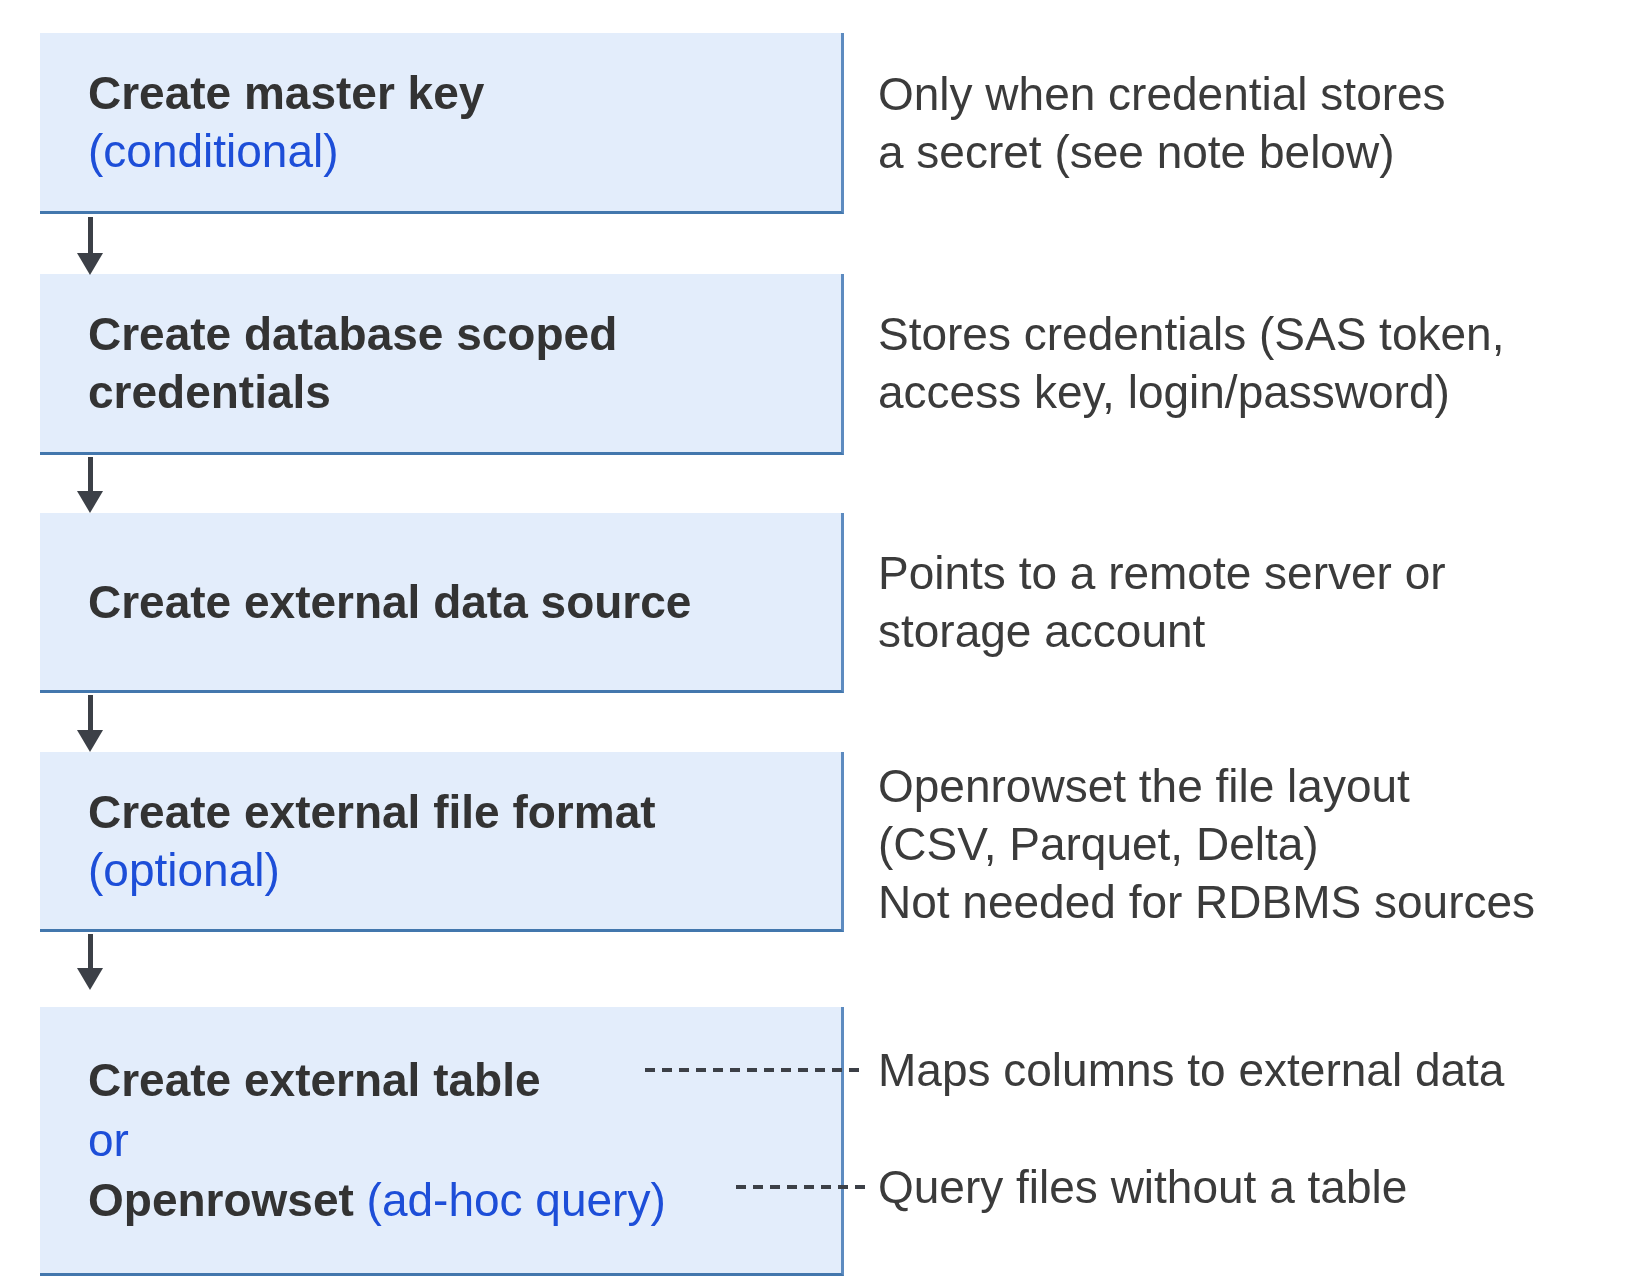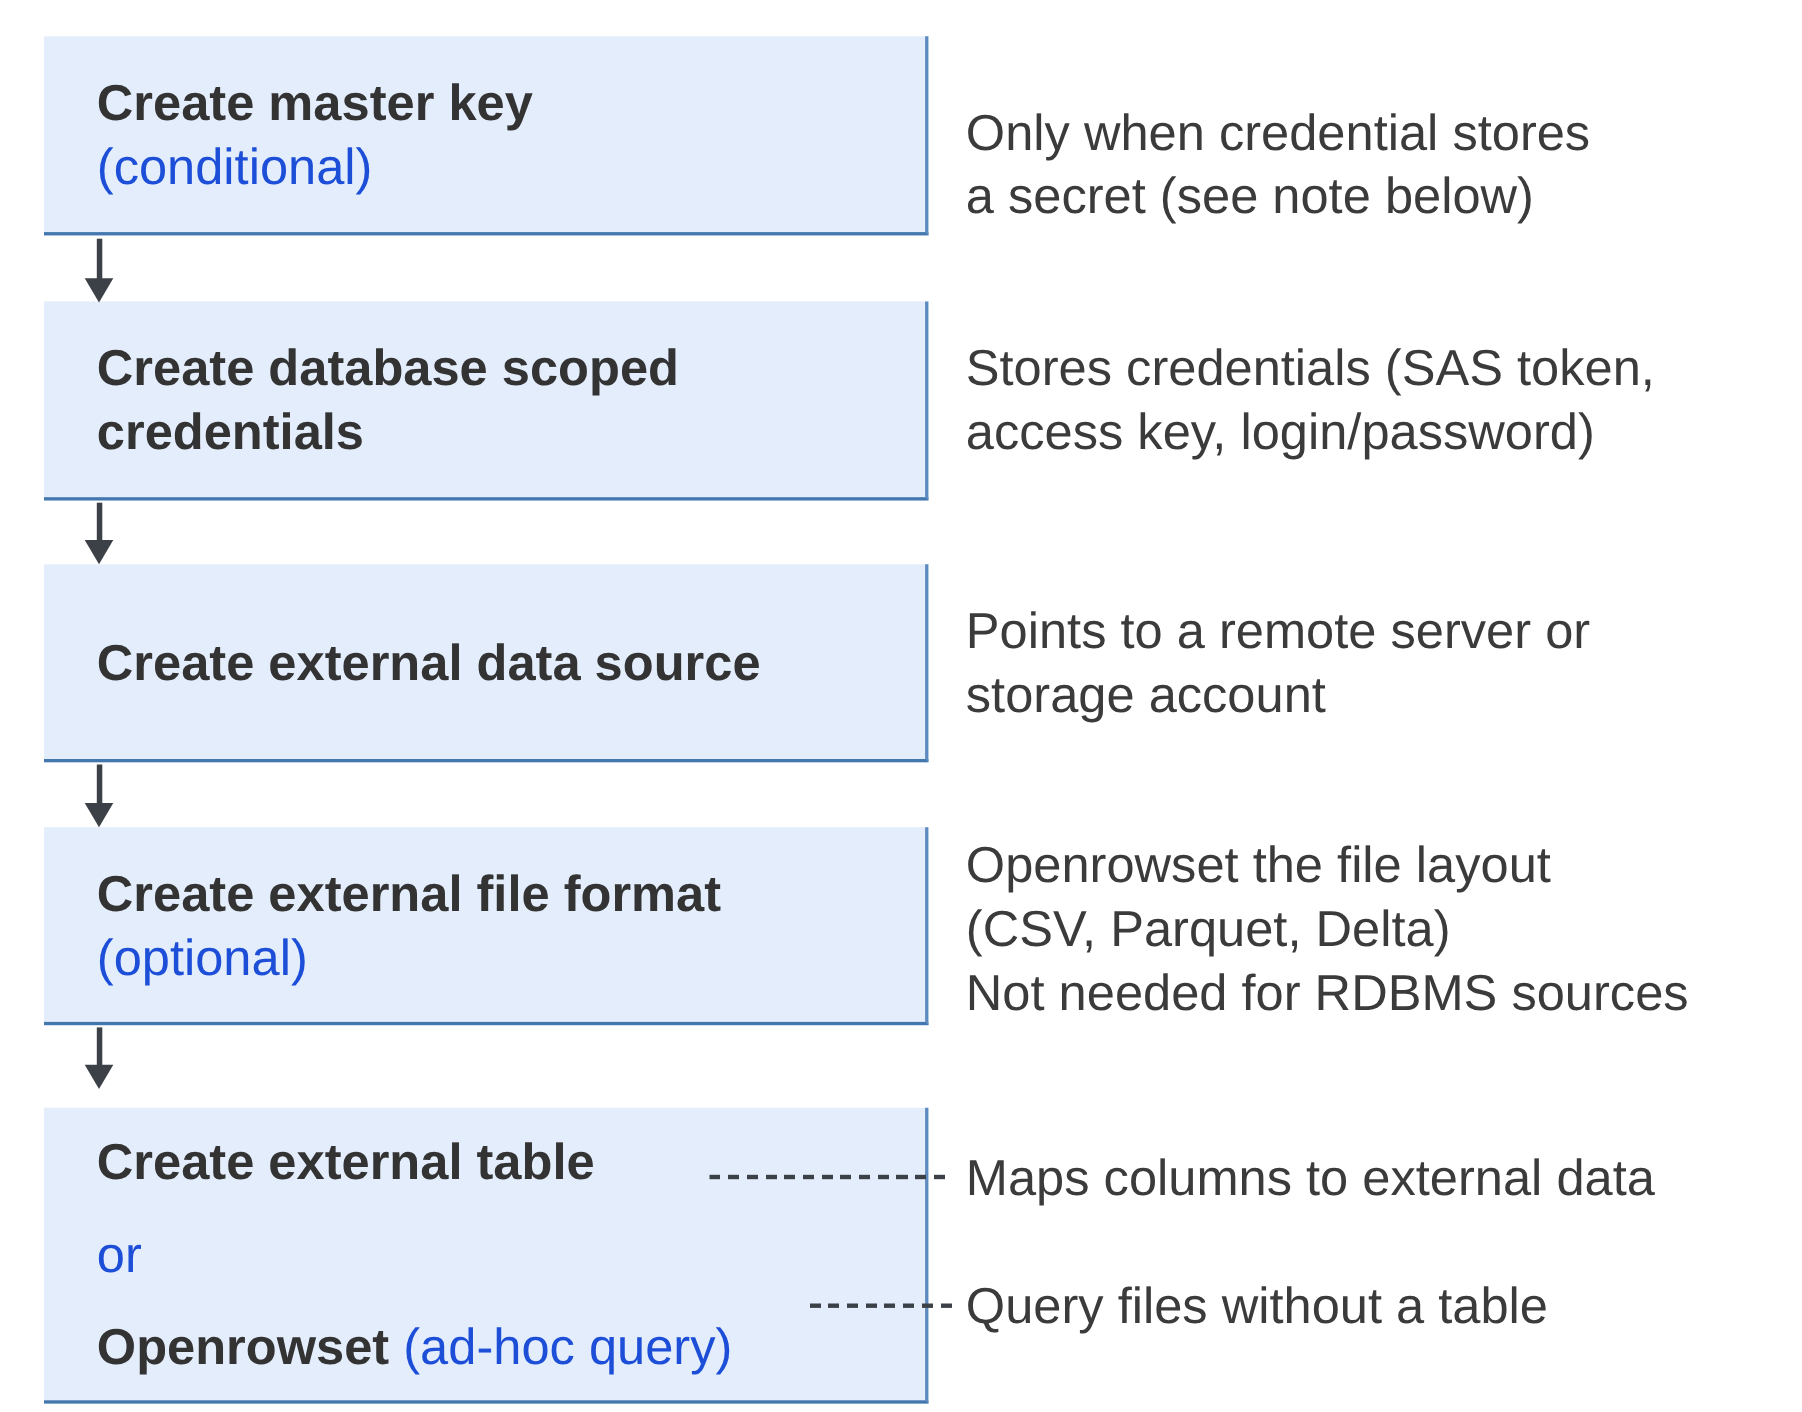--- a/index.html
+++ b/index.html
@@ -26,30 +26,30 @@
     color:#333333;
     font-size:46px;
     line-height:58px;
   }
   .flow-box .t-bold{font-weight:bold;}
   .flow-box .t-reg{font-weight:normal;color:#1d4ed8;}
   .box-1{top:33px;height:181px;}
   .box-2{top:274px;height:181px;}
   .box-3{top:513px;height:180px;}
   .box-4{top:752px;height:180px;}
-  .box-5{top:1007px;height:269px;line-height:60px;gap:24px;}
+  .box-5{top:1007px;height:269px;line-height:60px;}
   .note{
     position:absolute;
     left:878px;
     color:#3b3b3b;
     font-size:46px;
     line-height:58px;
     white-space:nowrap;
   }
-  .note-1{top:65px;margin-top:26px;}
+  .note-1{top:65px;}
   .note-2{top:305px;}
   .note-3{top:544px;}
   .note-4{top:757px;}
   .note-5{top:1041px;}
   .note-6{top:1158px;text-align:center;}
   .arrow{position:absolute;width:28px;}
   .arrow .stem{
     position:absolute;left:11.5px;top:0;
     width:5px;background:#3c4047;
   }

